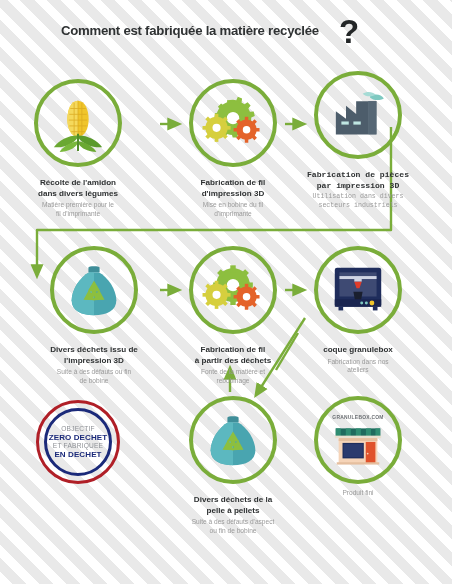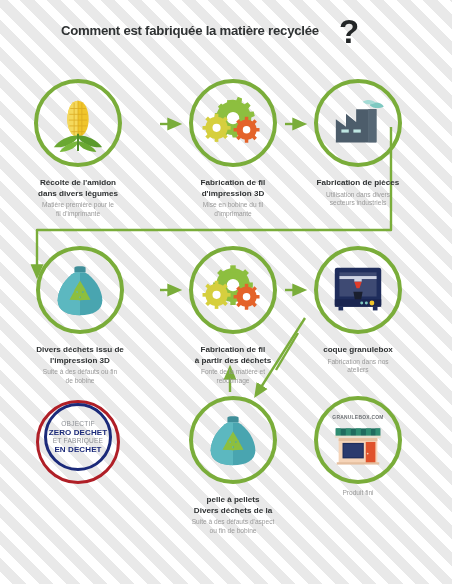--- a/index.html
+++ b/index.html
@@ -105,20 +105,21 @@
     position: absolute;
     width: 140px;
     text-align: center;
   }
   .badge-outer {
     width: 84px; height: 84px;
     margin: 0 auto;
     border-radius: 50%;
     border: 3.6px solid #b01f27;
     display: flex;
+    align-items: center;
     justify-content: center;
     background: transparent;
   }
   .badge-inner {
     width: 68px; height: 68px;
     border-radius: 50%;
     border: 3.4px solid #1b2a7a;
     display: flex;
     flex-direction: column;
     align-items: center;
@@ -246,46 +247,47 @@
     <div class="step-title">
       <div>Fabrication de fil</div>
       <div>d'impression 3D</div>
     </div>
     <div class="step-sub">
       <div>Mise en bobine du fil</div>
       <div>d'imprimante</div>
     </div>
   </div>
 
-  <div class="step" style="left:288px; top:76px;">
+  <div class="step" style="left:288px; top:68px;font-family:Liberation Mono, monospace;">
     <div class="circle-wrap">
       <div class="circle">
         <div class="icon-slot">
           <svg viewBox="0 0 62 52" width="58" height="48">
             <path d="M7 47 L7 22 L18 30 L18 16 L29 25 L29 11 L42 11 L42 47 Z" fill="#4d5d6b"></path>
             <rect x="42" y="11" width="9" height="36" fill="#5d6e7c"></rect>
             <path d="M42 11 L42 47 L51 47 L51 11 Z" fill="#566775"></path>
             <rect x="13" y="33" width="8" height="3.4" fill="#bfe6e2"></rect>
             <rect x="26" y="33" width="8" height="3.4" fill="#bfe6e2"></rect>
             <path d="M44 6 C50 2 56 4 59 8 C54 11 47 10 44 7 Z" fill="#7ec9c1"></path>
             <path d="M36 3 C41 0 47 1 50 4 C45 7 39 6 36 3 Z" fill="#a5dbd5"></path>
           </svg>
         </div>
       </div>
     </div>
     <div class="step-title">
       <div>Fabrication de pièces</div>
+      <div>par impression 3D</div>
     </div>
     <div class="step-sub">
       <div>Utilisation dans divers</div>
       <div>secteurs industriels</div>
     </div>
   </div>
 
-  <div class="step" style="left:10px;  top:243px;text-align:center;">
+  <div class="step" style="left:24px;  top:243px;text-align:center;">
     <div class="circle-wrap">
       <div class="circle">
         <div class="icon-slot">
           <svg viewBox="0 0 58 60" width="54" height="56">
             <path d="M23 6 C23 4 35 4 35 6 L35 11 L23 11 Z" fill="#3f8e99"></path>
             <path d="M24 11 C14 16 5 30 5 41 C5 52 15 57 29 57 C43 57 53 52 53 41 C53 30 44 16 34 11 Z" fill="#49a5b0"></path>
             <path d="M29 11.3 L29 57 C15 57 5 52 5 41 C5 30 14 16 24 11 Z" fill="#5cb8c0"></path>
             <g fill="#8dbf3f">
               <path d="M29 20 L35 30 L30.5 30 L30.5 37 L27.5 37 L27.5 30 L23 30 Z" transform="rotate(0 29 32)"></path>
             </g>
@@ -433,22 +435,22 @@
               </g>
               <g transform="rotate(240)">
                 <path d="M0 -13 L6.5 -2.5 L2.2 -2.5 L2.2 2 L-2.2 2 L-2.2 -2.5 L-6.5 -2.5 Z"></path>
               </g>
             </g>
           </svg>
         </div>
       </div>
     </div>
     <div class="step-title">
+      <div>Divers déchets de la</div>
       <div>pelle à pellets</div>
-      <div>Divers déchets de la</div>
     </div>
     <div class="step-sub">
       <div>Suite à des défauts d'aspect</div>
       <div>ou fin de bobine</div>
     </div>
   </div>
 
   <div class="step" style="left:288px; top:393px;">
     <div class="circle-wrap">
       <div class="circle">

